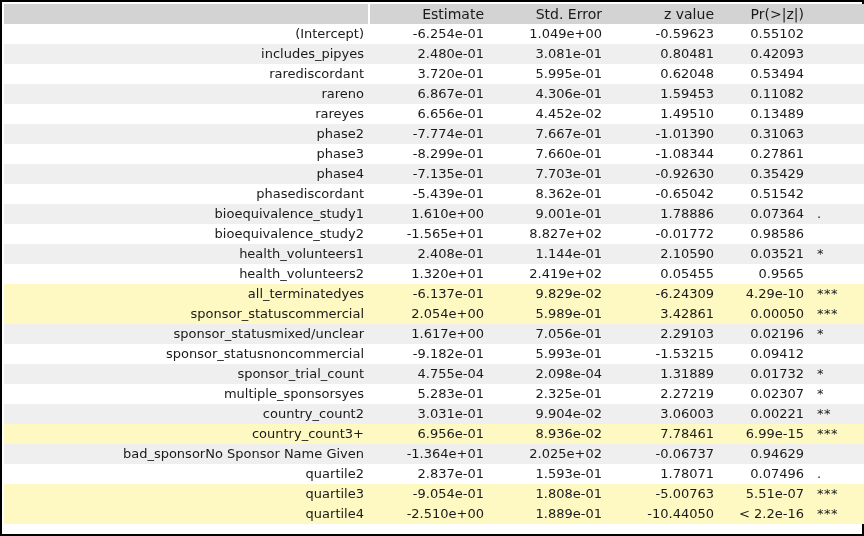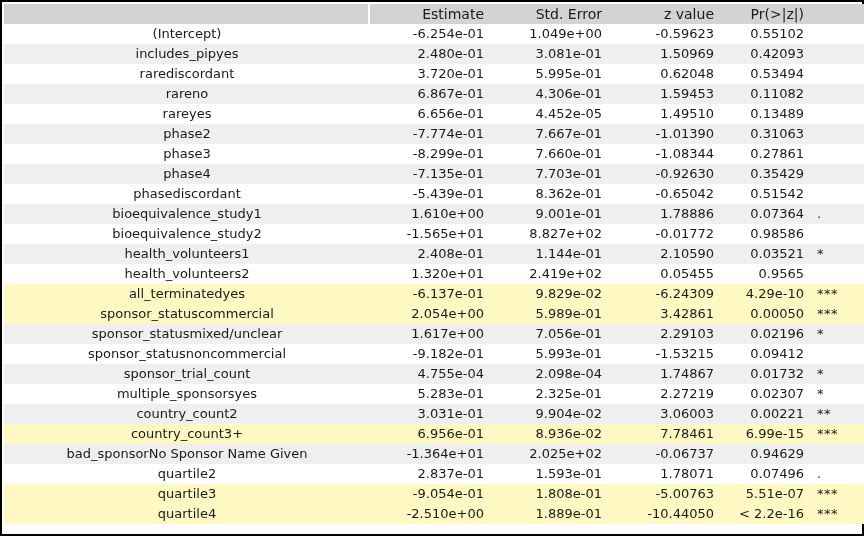--- a/index.html
+++ b/index.html
@@ -65,21 +65,21 @@
   }
   thead th.h-sig {
     border-right: none;
   }
 
   
   tbody td {
     font-size: 13px;
   }
   tbody td.term {
-    text-align: center;
+    text-align: right;
   }
   tbody td.num {
     text-align: right;
   }
   tbody td.sig {
     text-align: left;
     padding-left: 5px;
     letter-spacing: 0.5px;
   }
 
@@ -123,21 +123,21 @@
           <td class="num">-6.254e-01</td>
           <td class="num">1.049e+00</td>
           <td class="num">-0.59623</td>
           <td class="num">0.55102</td>
           <td class="sig"></td>
         </tr>
         <tr class="even">
           <td class="term">includes_pipyes</td>
           <td class="num">2.480e-01</td>
           <td class="num">3.081e-01</td>
-          <td class="num">1.50969</td>
+          <td class="num">0.80481</td>
           <td class="num">0.42093</td>
           <td class="sig"></td>
         </tr>
         <tr class="odd">
           <td class="term">rarediscordant</td>
           <td class="num">3.720e-01</td>
           <td class="num">5.995e-01</td>
           <td class="num">0.62048</td>
           <td class="num">0.53494</td>
           <td class="sig"></td>
@@ -146,21 +146,21 @@
           <td class="term">rareno</td>
           <td class="num">6.867e-01</td>
           <td class="num">4.306e-01</td>
           <td class="num">1.59453</td>
           <td class="num">0.11082</td>
           <td class="sig"></td>
         </tr>
         <tr class="odd">
           <td class="term">rareyes</td>
           <td class="num">6.656e-01</td>
-          <td class="num">4.452e-05</td>
+          <td class="num">4.452e-02</td>
           <td class="num">1.49510</td>
           <td class="num">0.13489</td>
           <td class="sig"></td>
         </tr>
         <tr class="even">
           <td class="term">phase2</td>
           <td class="num">-7.774e-01</td>
           <td class="num">7.667e-01</td>
           <td class="num">-1.01390</td>
           <td class="num">0.31063</td>
@@ -251,21 +251,21 @@
           <td class="num">-9.182e-01</td>
           <td class="num">5.993e-01</td>
           <td class="num">-1.53215</td>
           <td class="num">0.09412</td>
           <td class="sig"></td>
         </tr>
         <tr class="even">
           <td class="term">sponsor_trial_count</td>
           <td class="num">4.755e-04</td>
           <td class="num">2.098e-04</td>
-          <td class="num">1.74867</td>
+          <td class="num">1.31889</td>
           <td class="num">0.01732</td>
           <td class="sig">*</td>
         </tr>
         <tr class="odd">
           <td class="term">multiple_sponsorsyes</td>
           <td class="num">5.283e-01</td>
           <td class="num">2.325e-01</td>
           <td class="num">2.27219</td>
           <td class="num">0.02307</td>
           <td class="sig">*</td>

